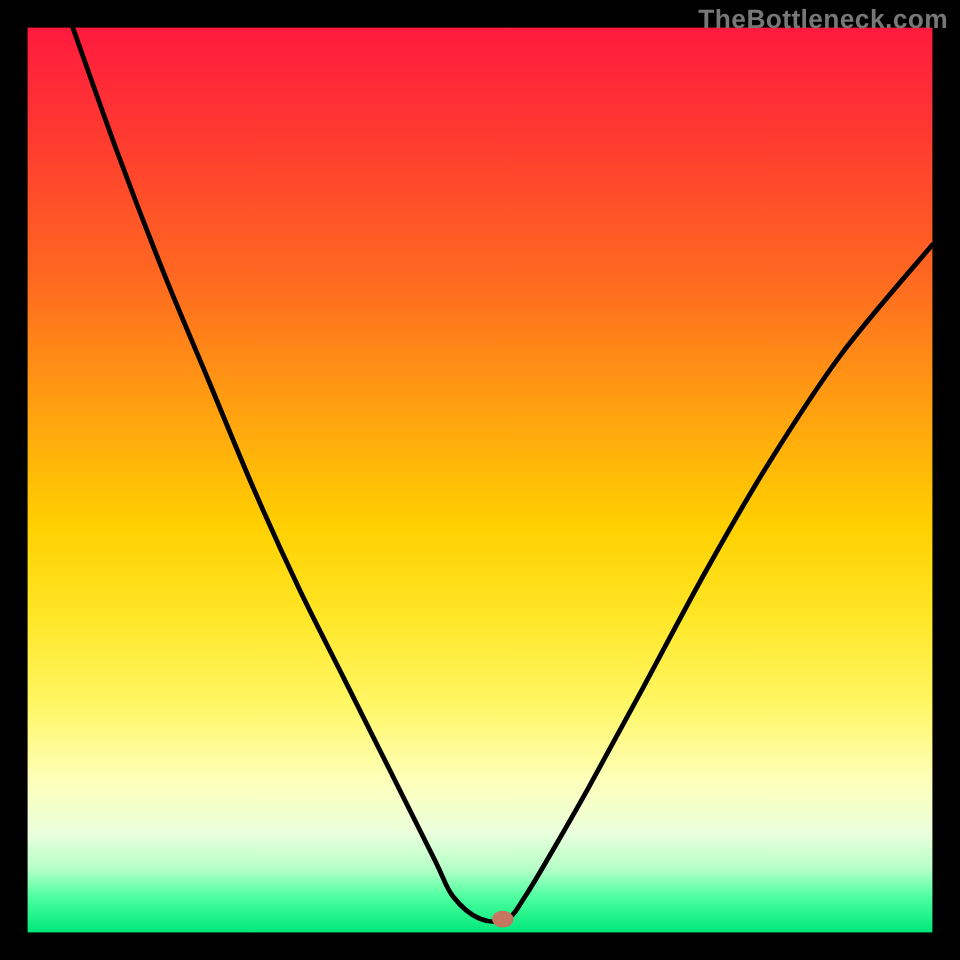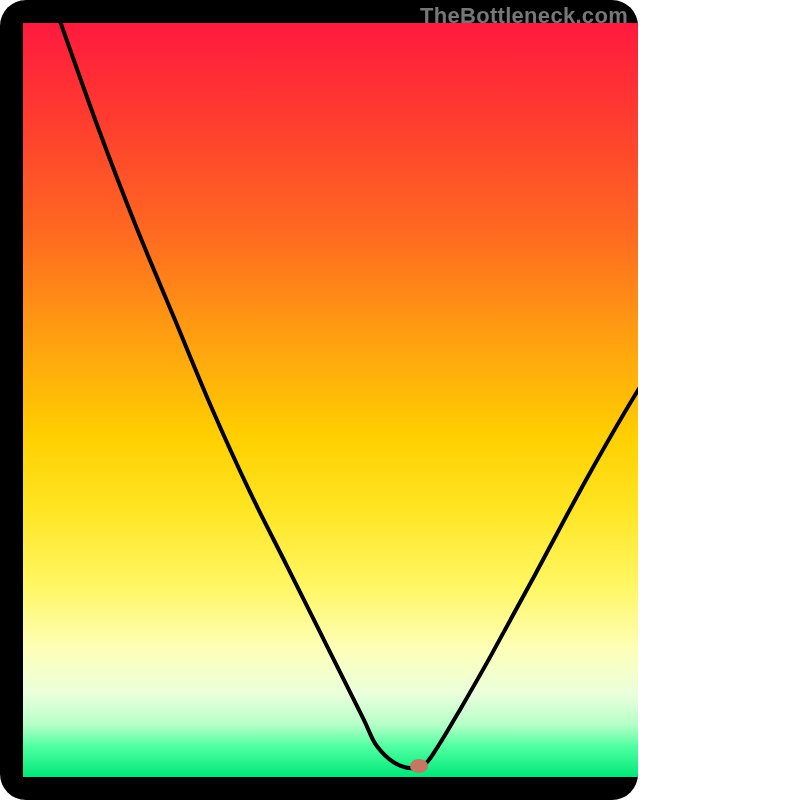--- a/index.html
+++ b/index.html
@@ -2,26 +2,25 @@
 <html><head>
 <meta charset="utf-8">
 <style>
   body {
     margin: 0;
     padding: 0;
     background: #fff;
     font-family: Arial, Helvetica, sans-serif;
   }
   .frame {
-    width: 638px;
+    width: 800px;
     height: 800px;
     position: relative;
     background: #000;
     overflow: hidden;
-    border-radius: 26px;
   }
   .watermark {
     position: absolute;
     top: 3px;
     right: 10px;
     color: #777;
     font-size: 22px;
     font-weight: 600;
     letter-spacing: 0.3px;
     z-index: 20;

